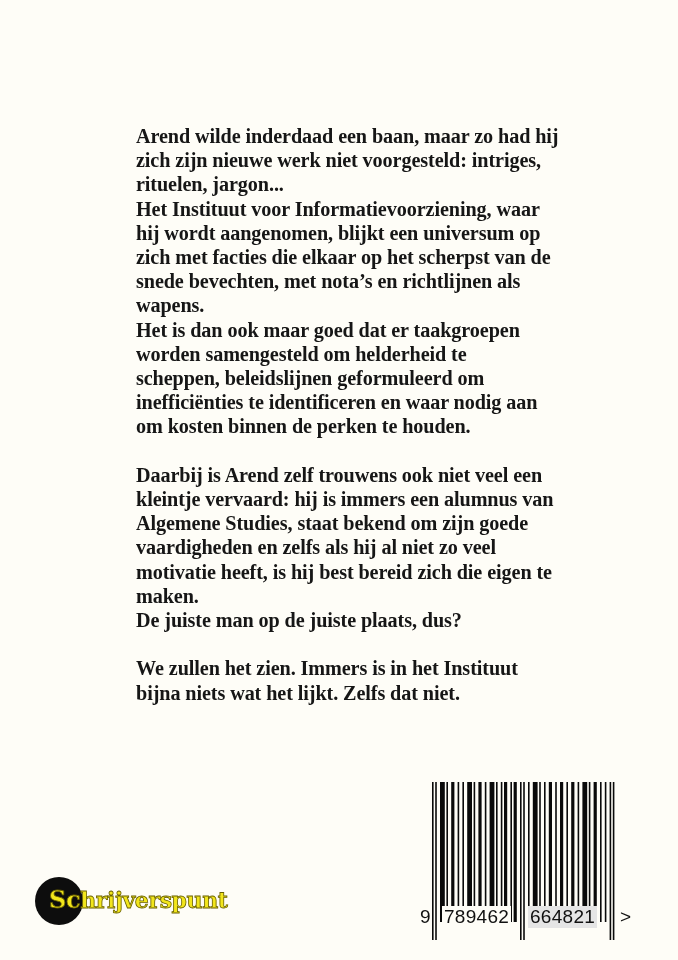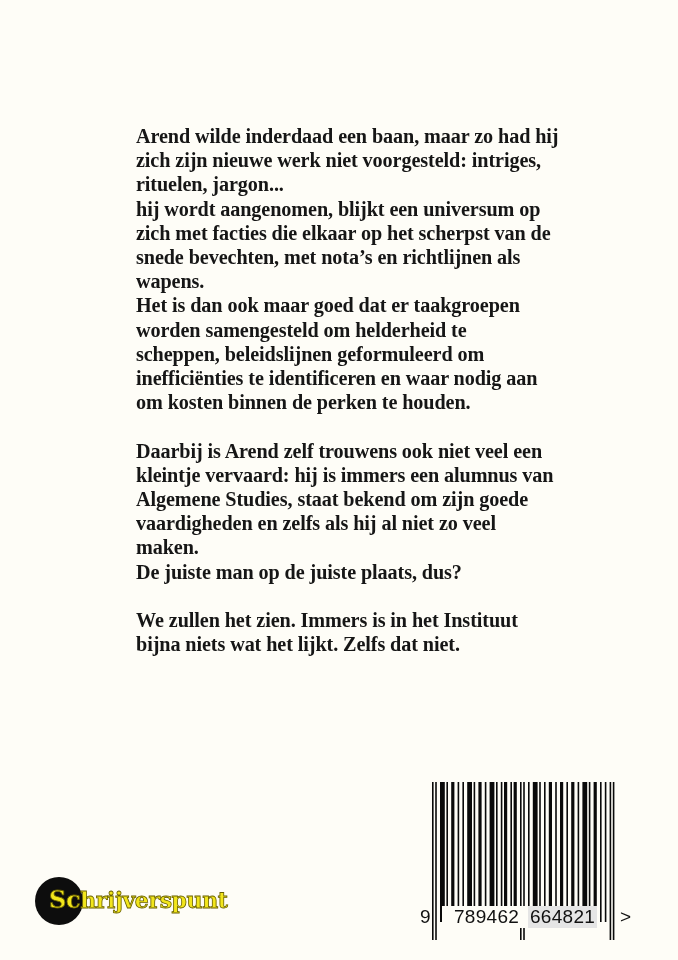--- a/index.html
+++ b/index.html
@@ -95,21 +95,21 @@
     .isbn-first {
       position: absolute;
       left: 0;
       top: 0;
     }
     .isbn-group1 {
       position: absolute;
       left: 22px;
       top: 0;
       background: #fefdf7;
-      padding: 0 12px;
+      padding: 0 2px;
       letter-spacing: 0.3px;
     }
     .isbn-group2 {
       position: absolute;
       left: 108px;
       top: 0;
       background: #e5e5e5;
       padding: 0 2px;
       letter-spacing: 0.3px;
     }
@@ -120,35 +120,37 @@
     }
   </style>
 </head>
 <body>
 
 <div class="blurb">
   <div class="para">
     <span class="line">Arend wilde inderdaad een baan, maar zo had hij</span>
     <span class="line">zich zijn nieuwe werk niet voorgesteld: intriges,</span>
     <span class="line">rituelen, jargon...</span>
+    <span class="line">Het Instituut voor Informatievoorziening, waar</span>
     <span class="line">hij wordt aangenomen, blijkt een universum op</span>
     <span class="line">zich met facties die elkaar op het scherpst van de</span>
     <span class="line">snede bevechten, met nota’s en richtlijnen als</span>
     <span class="line">wapens.</span>
     <span class="line">Het is dan ook maar goed dat er taakgroepen</span>
     <span class="line">worden samengesteld om helderheid te</span>
     <span class="line">scheppen, beleidslijnen geformuleerd om</span>
     <span class="line">inefficiënties te identificeren en waar nodig aan</span>
     <span class="line">om kosten binnen de perken te houden.</span>
   </div>
   <div class="para">
     <span class="line">Daarbij is Arend zelf trouwens ook niet veel een</span>
     <span class="line">kleintje vervaard: hij is immers een alumnus van</span>
     <span class="line">Algemene Studies, staat bekend om zijn goede</span>
     <span class="line">vaardigheden en zelfs als hij al niet zo veel</span>
+    <span class="line">motivatie heeft, is hij best bereid zich die eigen te</span>
     <span class="line">maken.</span>
     <span class="line">De juiste man op de juiste plaats, dus?</span>
   </div>
   <div class="para">
     <span class="line">We zullen het zien. Immers is in het Instituut</span>
     <span class="line">bijna niets wat het lijkt. Zelfs dat niet.</span>
   </div>
 </div>
 
 <div class="logo">

